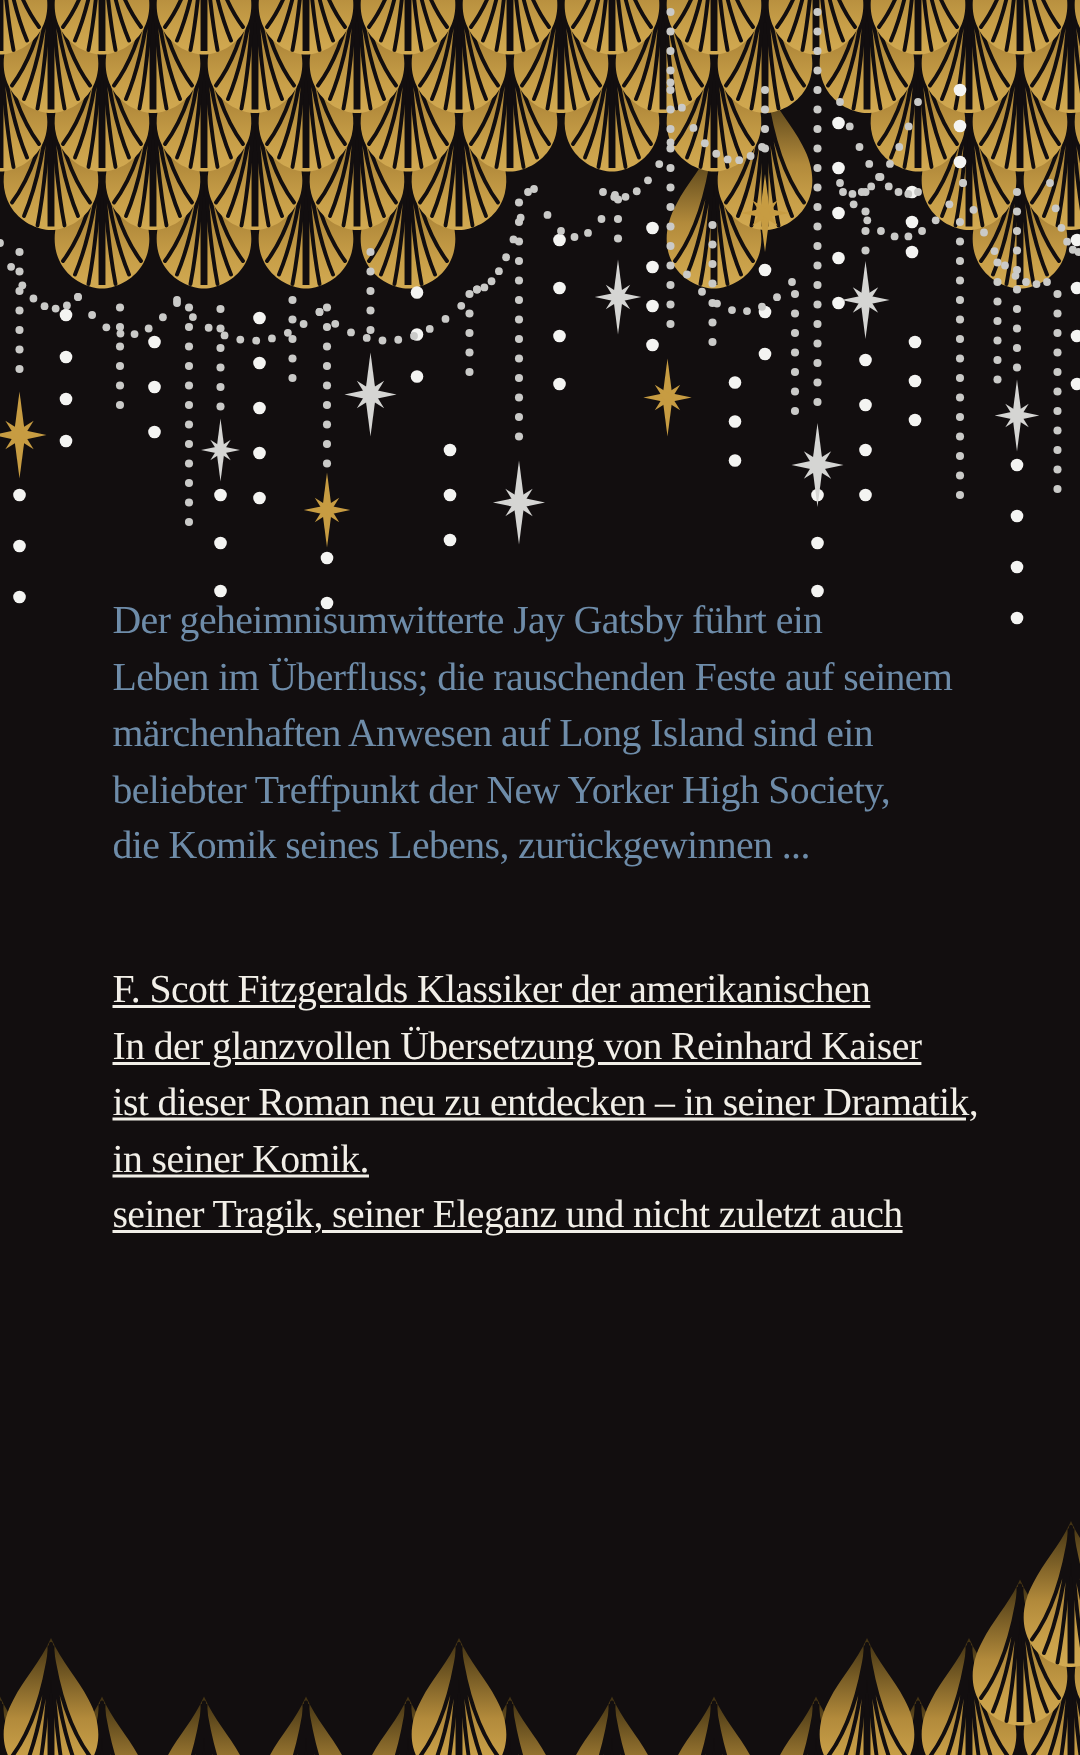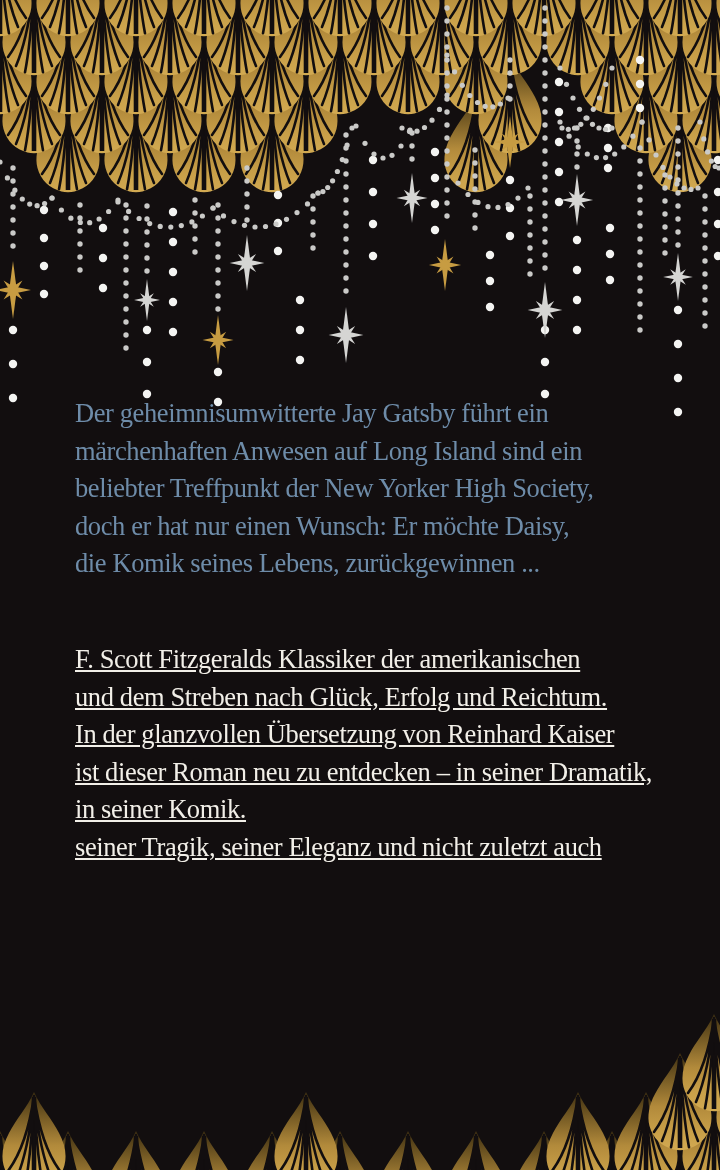--- a/index.html
+++ b/index.html
@@ -597,26 +597,25 @@
           <path d="M-14.879999999999999,0 L0,-3.12 L14.879999999999999,0 L0,3.12Z"></path>
           <g transform="rotate(45)">
             <path d="M0,-11.040000000000001 L2.5584,0 L0,11.040000000000001 L-2.5584,0Z"></path>
             <path d="M-11.040000000000001,0 L0,-2.5584 L11.040000000000001,0 L0,2.5584Z"></path>
           </g>
         </g>
       </g>
     </svg>
   <div id="synopsis" class="para">
       <div class="tline">Der geheimnisumwitterte Jay Gatsby führt ein</div>
+      <div class="tline">Leben im Überfluss; die rauschenden Feste auf seinem</div>
       <div class="tline">märchenhaften Anwesen auf Long Island sind ein</div>
       <div class="tline">beliebter Treffpunkt der New Yorker High Society,</div>
-      <div class="tline">doch er hat nur einen Wunsch: Er möchte Daisy,</div>
       <div class="tline">die Komik seines Lebens, zurückgewinnen ...</div>
     </div>
   <div id="review" class="para">
       <div class="tline">F. Scott Fitzgeralds Klassiker der amerikanischen</div>
-      <div class="tline">und dem Streben nach Glück, Erfolg und Reichtum.</div>
       <div class="tline">In der glanzvollen Übersetzung von Reinhard Kaiser</div>
       <div class="tline">ist dieser Roman neu zu entdecken – in seiner Dramatik,</div>
       <div class="tline">in seiner Komik.</div>
       <div class="tline">seiner Tragik, seiner Eleganz und nicht zuletzt auch</div>
     </div>
 </div>
 
 </body></html>

